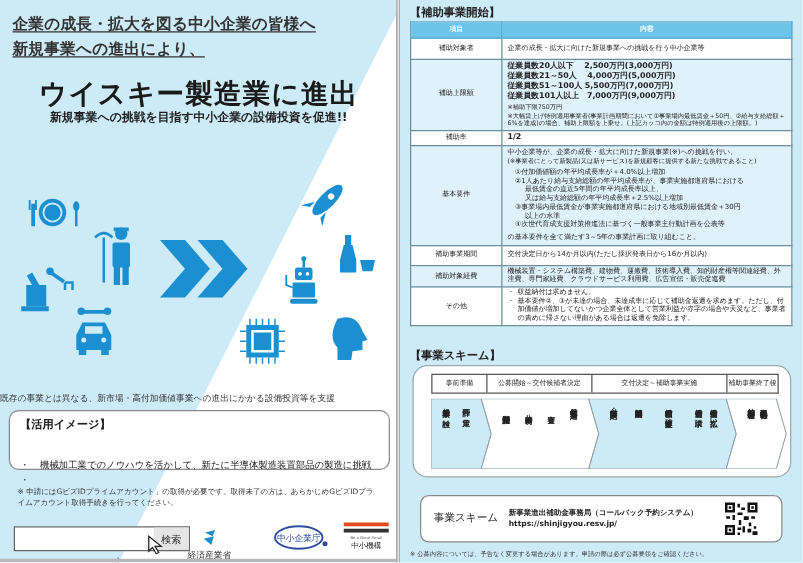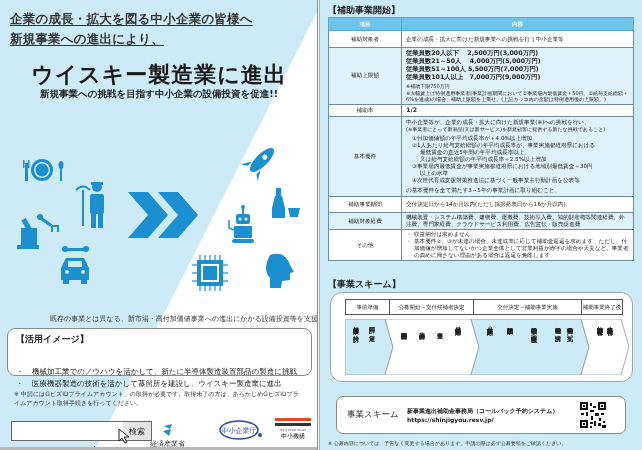--- a/index.html
+++ b/index.html
@@ -8,21 +8,21 @@
 
   
   .left { position: absolute; left: 0; top: 0; width: 318px; height: 450px; overflow: hidden; background: #ffffff; border-right: 1px solid #8a8a8a; }
   .left .bg { position: absolute; inset: 0; }
   .left .content { position: absolute; inset: 0; }
   .hdr1 { position: absolute; left: 10px; top: 9px; font-size: 12.5px; line-height: 20px; font-weight: bold; color: #333; }
   .hdr1 span { display: block; text-decoration: underline; text-underline-offset: 2px; letter-spacing: 0.2px; }
   .main-title { position: absolute; left: 0; width: 318px; top: 60px; text-align: center; font-size: 22px; font-weight: bold; letter-spacing: 1px; color: #1a1a1a; }
   .sub-title { position: absolute; left: 0; width: 318px; top: 88px; text-align: center; font-size: 9.5px; font-weight: bold; color: #222; }
   .illus { position: absolute; left: 0; top: 120px; width: 318px; height: 180px; }
-  .support-text { position: absolute; left: 0; width: 318px; top: 314px; text-align: right; font-size: 7px; color: #333; padding-left: 44px; }
+  .support-text { position: absolute; left: 0; width: 318px; top: 314px; text-align: left; font-size: 7px; color: #333; }
   .usage-box { position: absolute; left: 7px; top: 328px; width: 305px; height: 48px; border: 1px solid #8a8a8a; border-radius: 8px; background: #fff; padding: 4px 8px; }
   .usage-title { font-size: 9px; font-weight: bold; color: #222; margin-bottom: 20px; }
   .usage-item { font-size: 7.5px; color: #222; line-height: 12px; display: flex; gap: 8px; }
   .usage-item .bul { width: 8px; }
   .note { position: absolute; left: 14px; top: 389px; width: 290px; font-size: 6px; color: #333; line-height: 9px; }
   .search { position: absolute; left: 11px; top: 421px; height: 20px; display: flex; border: 1px solid #666; background: #fff; }
   .search .input { width: 83px; height: 18px; font-size: 8px; display: flex; align-items: center; justify-content: center; border-right: 1px solid #666; color: #222; margin-top: 24px; }
   .search .btn { width: 28px; height: 18px; font-size: 8px; display: flex; align-items: center; justify-content: center; color: #222; background: #e5e5e5; cursor: pointer; margin-left: 28px; }
   .cursor { position: absolute; left: 118px; top: 428px; }
   .logo-meti { position: absolute; left: 150px; top: 424px; display: flex; align-items: center; gap: 3px; font-size: 7px; color: #333; flex-direction: column; }
@@ -182,21 +182,20 @@
     <div class="support-text">既存の事業とは異なる、新市場・高付加価値事業への進出にかかる設備投資等を支援</div>
 
     <div class="usage-box">
       <div class="usage-title">【活用イメージ】</div>
       <div class="usage-item">
           <span class="bul">・</span>
           <span>機械加工業でのノウハウを活かして、新たに半導体製造装置部品の製造に挑戦</span>
         </div>
       <div class="usage-item">
           <span class="bul">・</span>
-          <span>医療機器製造の技術を活かして蒸留所を建設し、ウイスキー製造業に進出</span>
         </div>
     </div>
 
     <div class="note">※ 申請にはGビズIDプライムアカウント」の取得が必要です。取得未了の方は、あらかじめGビズIDプライムアカウント取得手続きを行ってください。</div>
 
     <div class="search">
       <div class="input">新事業進出補助金</div>
       <div class="btn">検索</div>
     </div>
     <svg class="cursor" width="14" height="16" viewBox="0 0 14 16">

